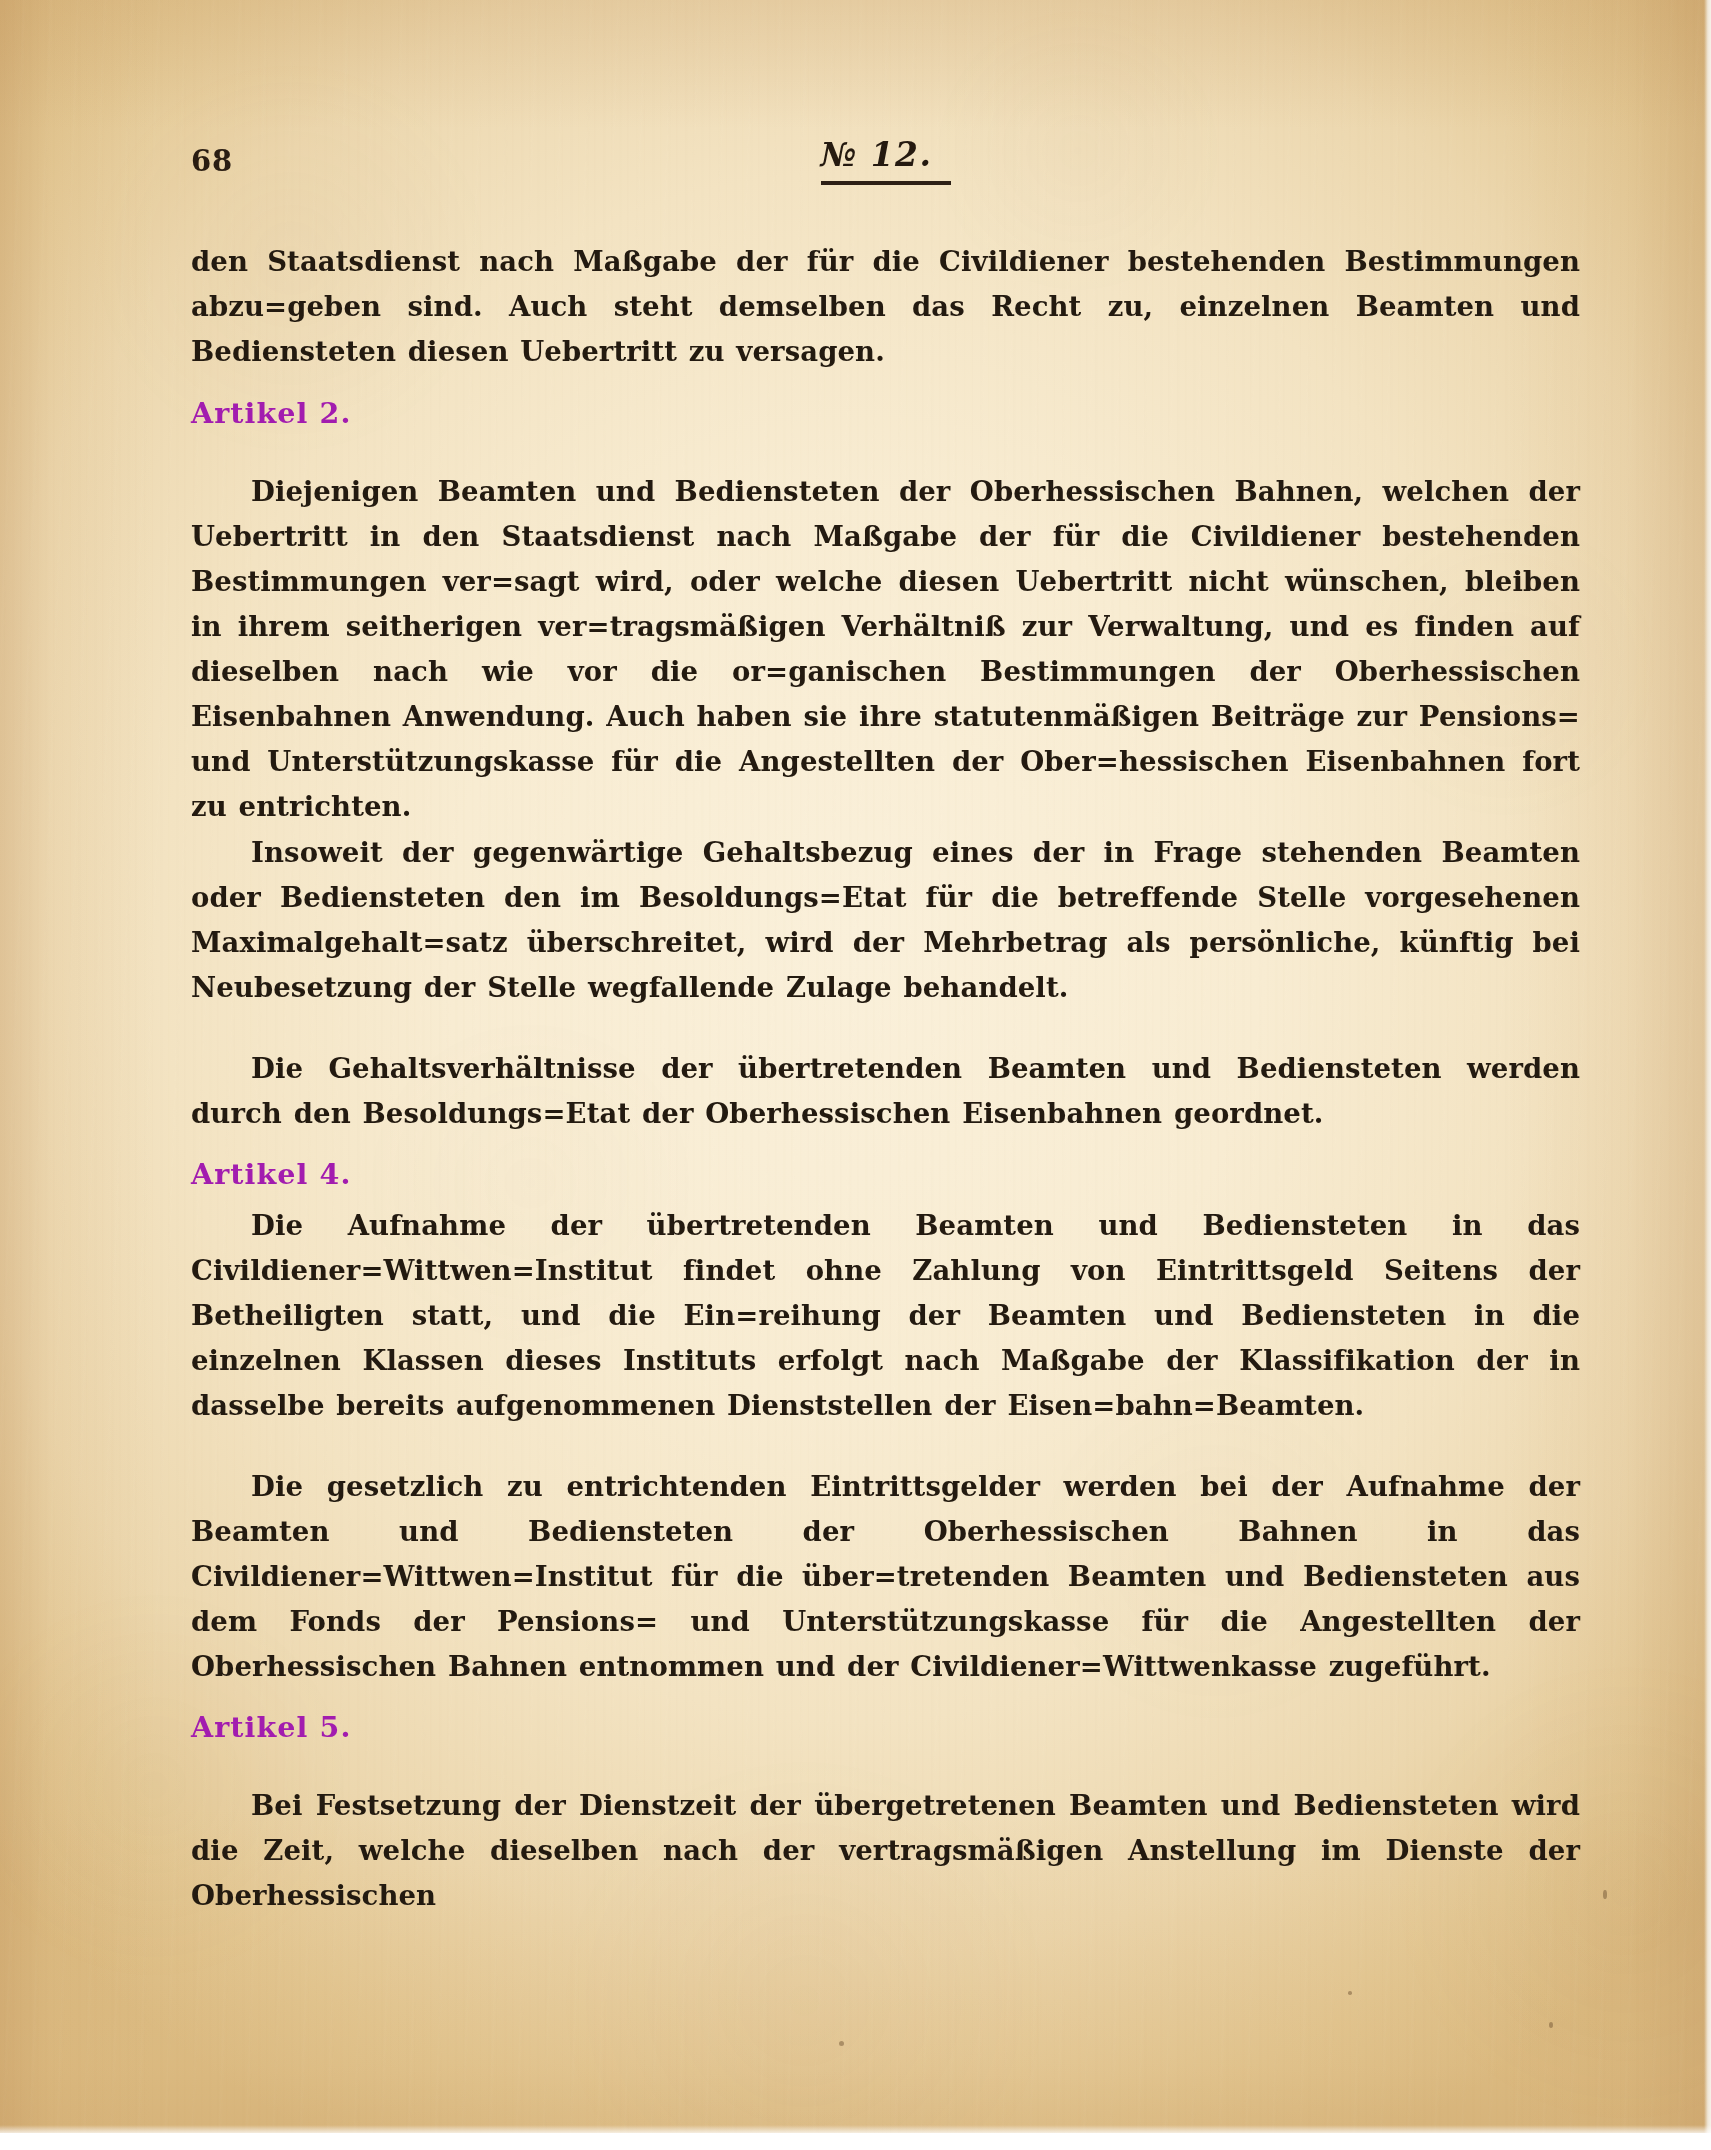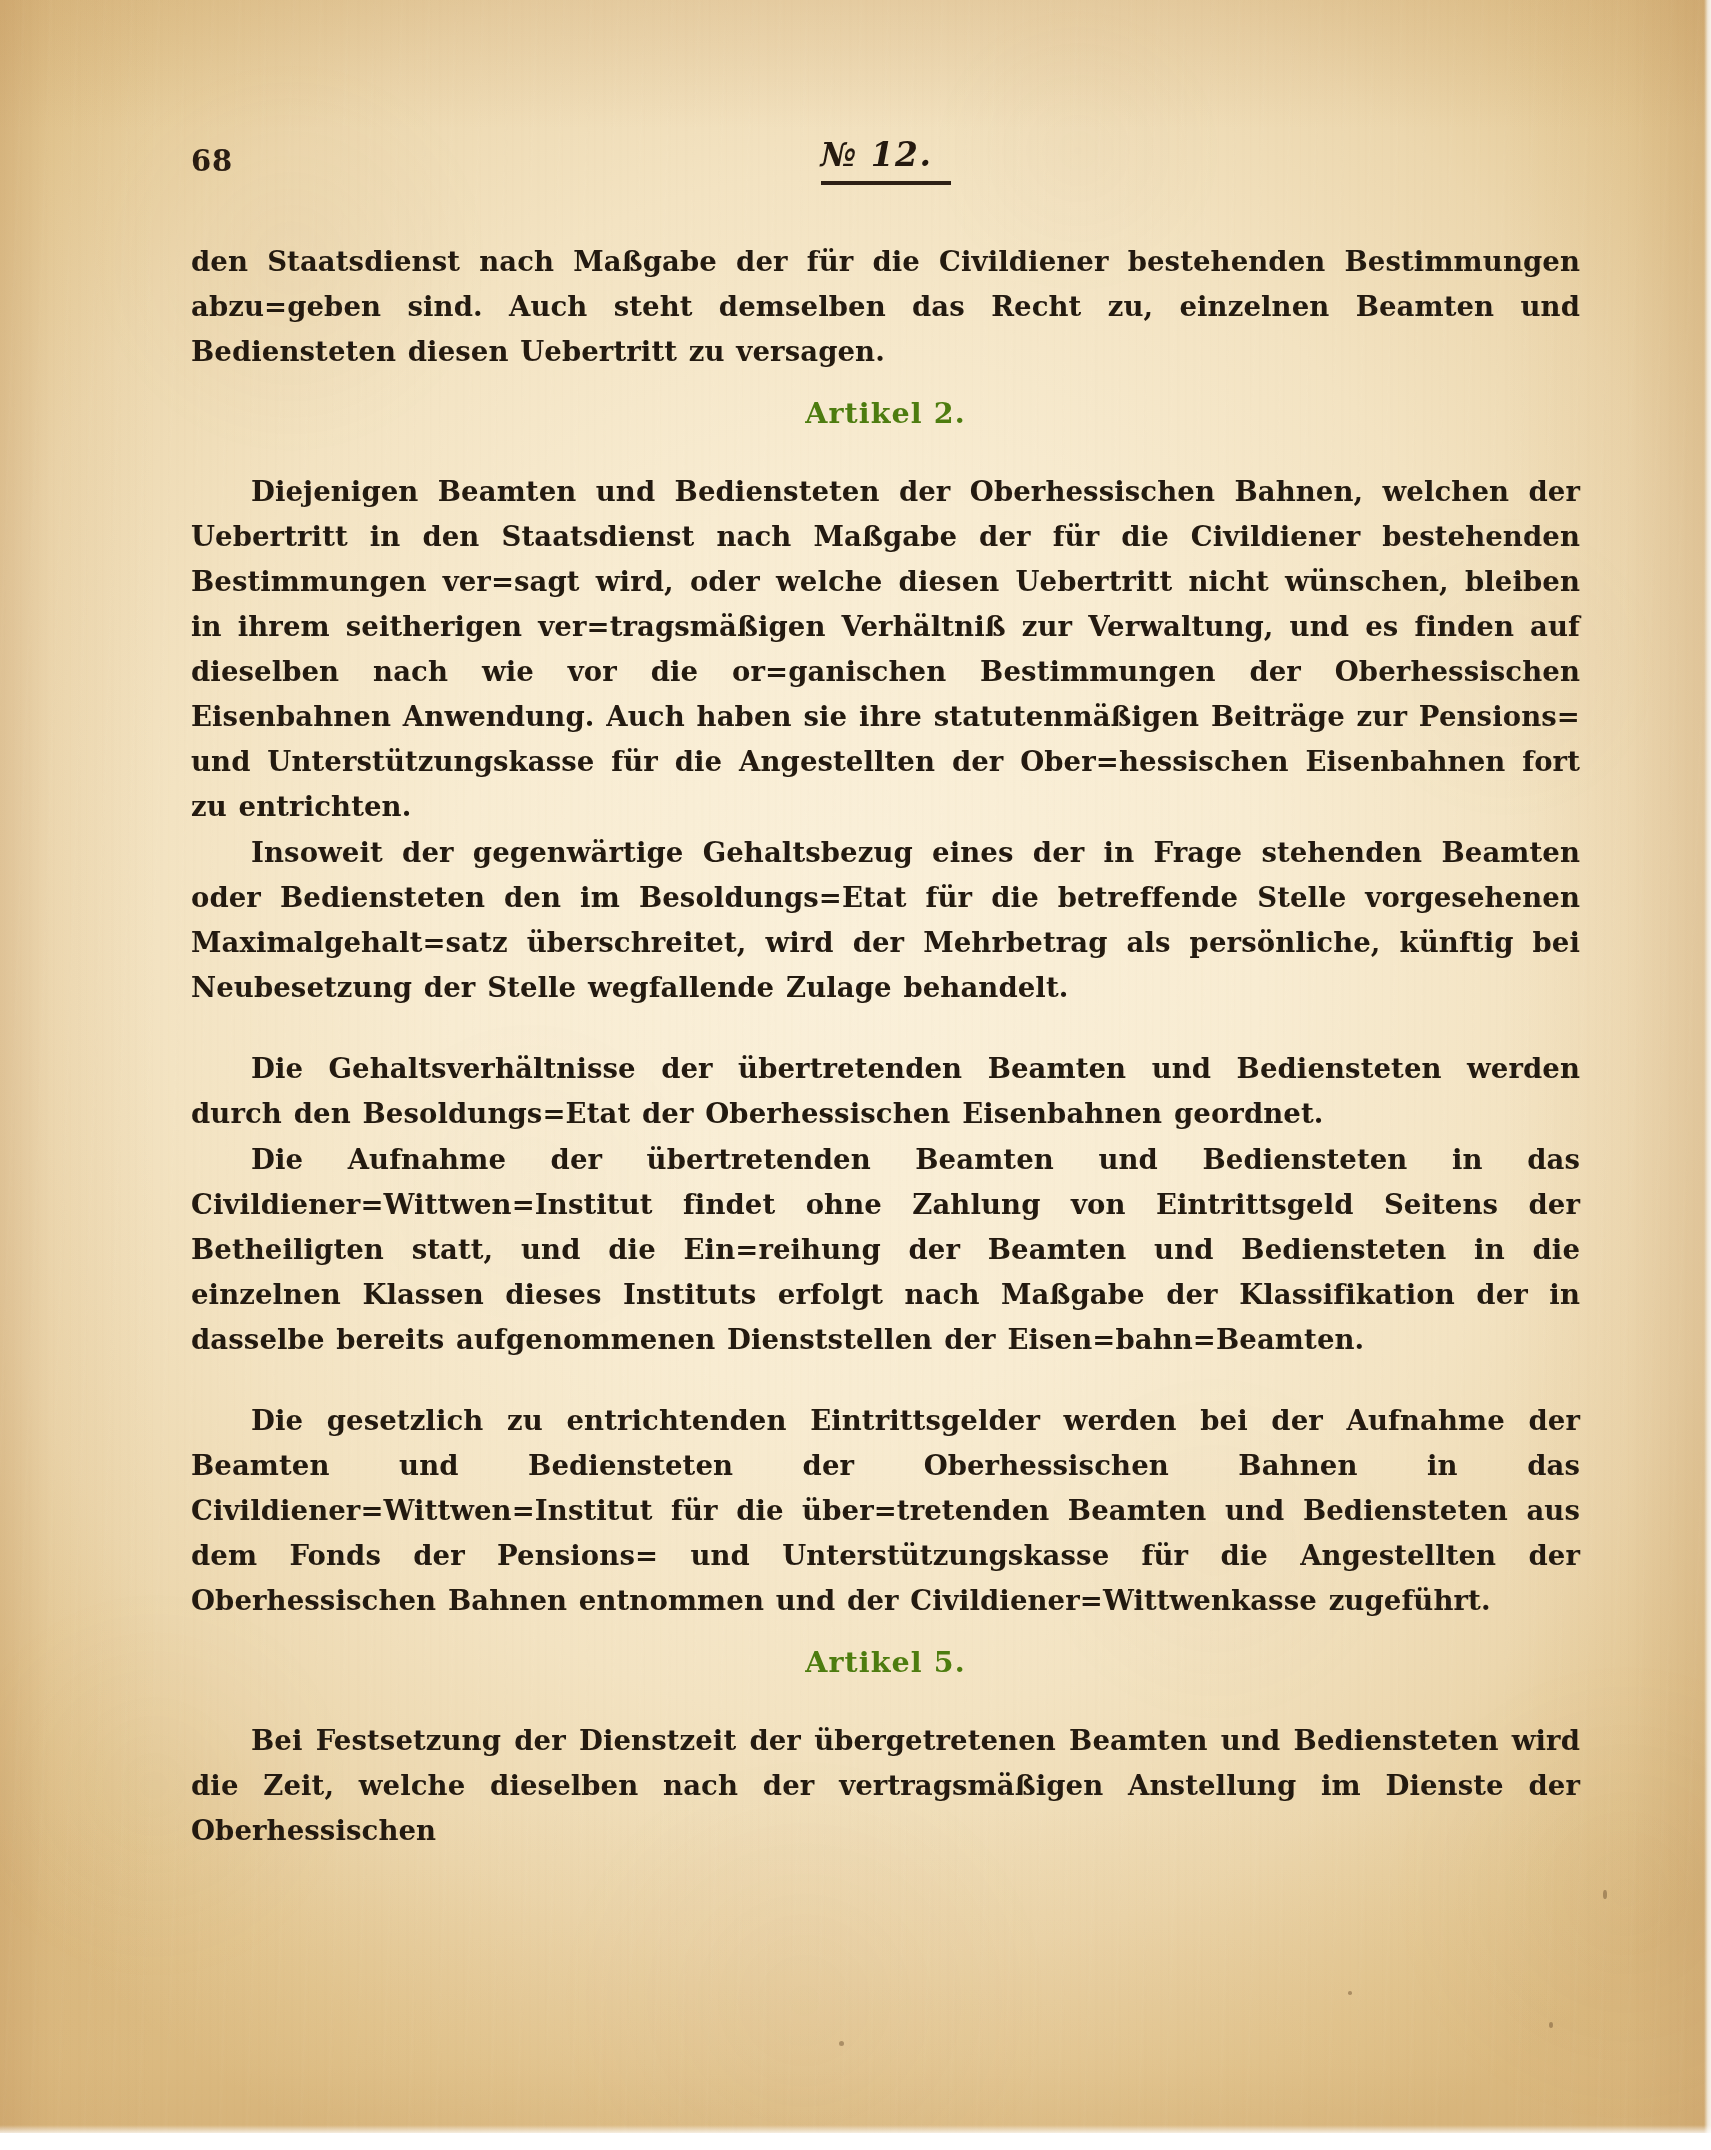--- a/index.html
+++ b/index.html
@@ -184,25 +184,25 @@
     text-indent: 60px;
   }
 
   p.body-par:last-child {
     text-align-last: left;
     margin-top: 36px;
   }
 
   .article-head {
     margin: 18.5px 0 8.6px;
-    text-align: center;
+    text-align: left;
     font-size: 28.5px;
     line-height: 40px;
     letter-spacing: 1.1px;
-    color: #4d7c0f;
+    color: #a21caf;
     font-weight: 700;
   }
 
   .block {
     margin-bottom: 1.4px;
   }
 
   
   .inkish {
     filter: blur(0.1px);
@@ -250,20 +250,21 @@
         <div class="article-head fraktur inkish">Artikel 2.</div>
         <p class="body-par fraktur inkish indent">Diejenigen Beamten und Bediensteten der Oberhessischen Bahnen, welchen der Uebertritt in den Staatsdienst nach Maßgabe der für die Civildiener bestehenden Bestimmungen ver=sagt wird, oder welche diesen Uebertritt nicht wünschen, bleiben in ihrem seitherigen ver=tragsmäßigen Verhältniß zur Verwaltung, und es finden auf dieselben nach wie vor die or=ganischen Bestimmungen der Oberhessischen Eisenbahnen Anwendung. Auch haben sie ihre statutenmäßigen Beiträge zur Pensions= und Unterstützungskasse für die Angestellten der Ober=hessischen Eisenbahnen fort zu entrichten.</p>
       </div>
 
       <div class="block">
         <p class="body-par fraktur inkish indent">Insoweit der gegenwärtige Gehaltsbezug eines der in Frage stehenden Beamten oder Bediensteten den im Besoldungs=Etat für die betreffende Stelle vorgesehenen Maximalgehalt=satz überschreitet, wird der Mehrbetrag als persönliche, künftig bei Neubesetzung der Stelle wegfallende Zulage behandelt.</p>
         <p class="body-par fraktur inkish indent">Die Gehaltsverhältnisse der übertretenden Beamten und Bediensteten werden durch den Besoldungs=Etat der Oberhessischen Eisenbahnen geordnet.</p>
       </div>
 
       <div class="block">
+        <div class="article-head fraktur inkish">Artikel 4.</div>
         <p class="body-par fraktur inkish indent">Die Aufnahme der übertretenden Beamten und Bediensteten in das Civildiener=Wittwen=Institut findet ohne Zahlung von Eintrittsgeld Seitens der Betheiligten statt, und die Ein=reihung der Beamten und Bediensteten in die einzelnen Klassen dieses Instituts erfolgt nach Maßgabe der Klassifikation der in dasselbe bereits aufgenommenen Dienststellen der Eisen=bahn=Beamten.</p>
         <p class="body-par fraktur inkish indent">Die gesetzlich zu entrichtenden Eintrittsgelder werden bei der Aufnahme der Beamten und Bediensteten der Oberhessischen Bahnen in das Civildiener=Wittwen=Institut für die über=tretenden Beamten und Bediensteten aus dem Fonds der Pensions= und Unterstützungskasse für die Angestellten der Oberhessischen Bahnen entnommen und der Civildiener=Wittwenkasse zugeführt.</p>
       </div>
 
       <div class="block">
         <div class="article-head fraktur inkish">Artikel 5.</div>
         <p class="body-par fraktur inkish indent">Bei Festsetzung der Dienstzeit der übergetretenen Beamten und Bediensteten wird die Zeit, welche dieselben nach der vertragsmäßigen Anstellung im Dienste der Oberhessischen</p>
       </div>
 
     </div>

